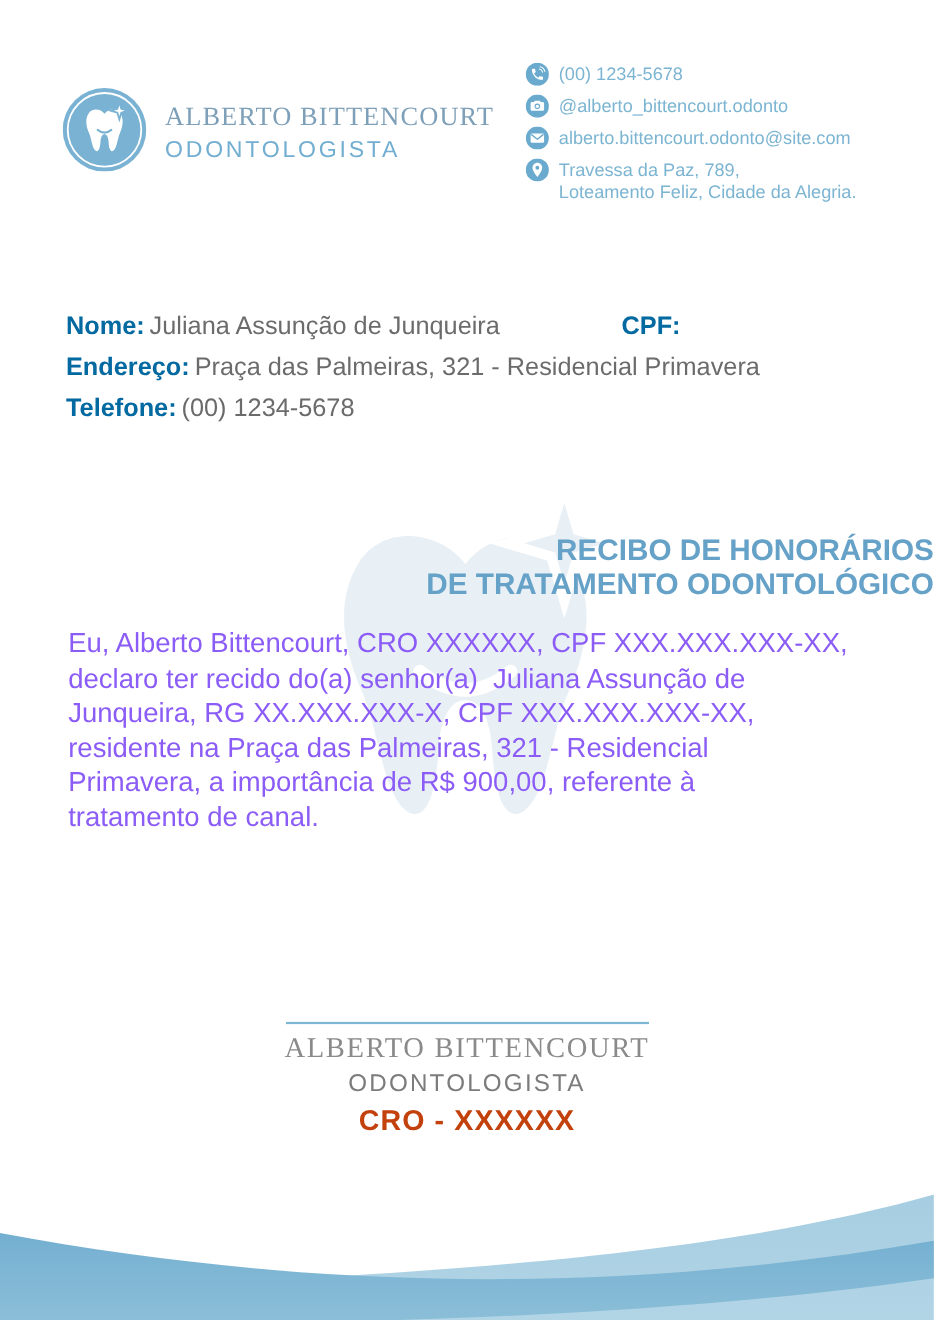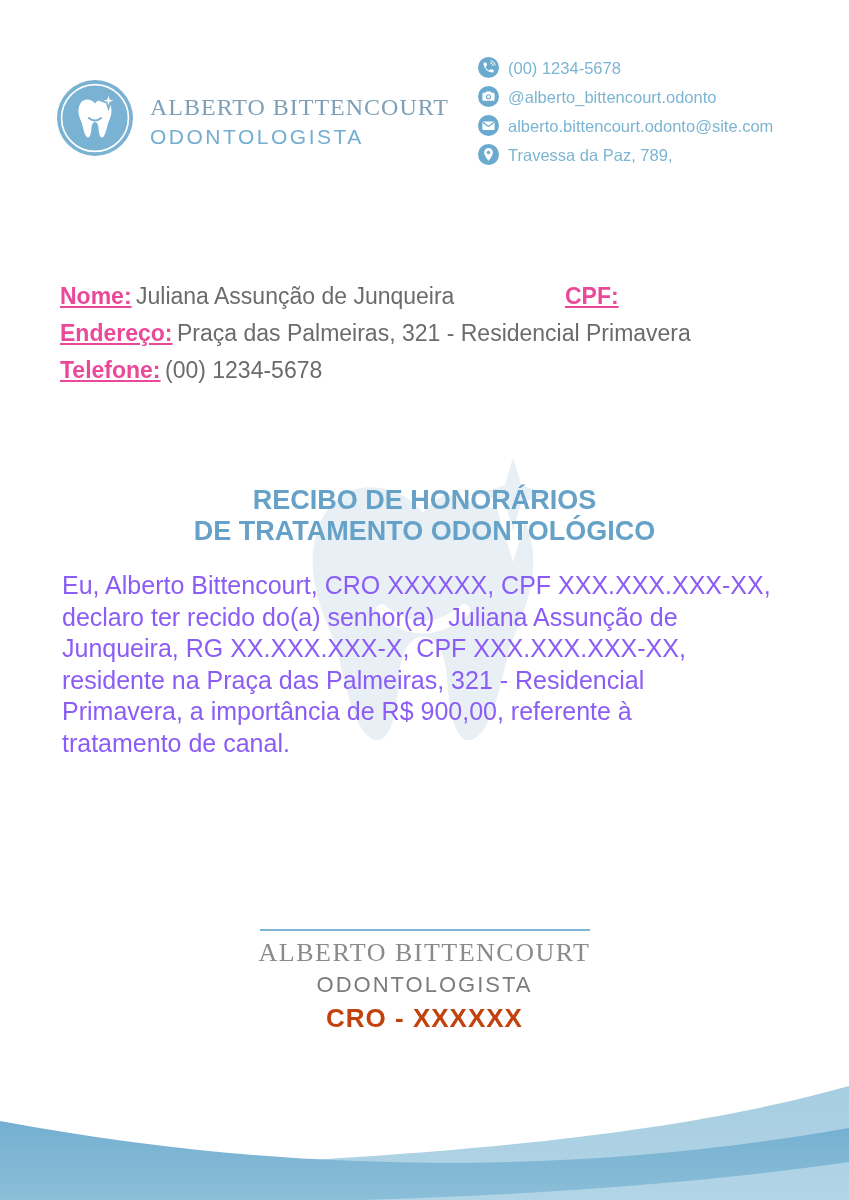--- a/index.html
+++ b/index.html
@@ -25,26 +25,26 @@
   }
   .contact{position:absolute;left:478px;top:57px;}
   .contact-row{display:flex;align-items:flex-start;margin-bottom:8px;}
   .contact-icon{width:21px;height:21px;flex:0 0 21px;margin-right:9px;margin-top:0px;}
   .contact-text{
     font-size:16.5px;color:#7cb5d2;line-height:20px;padding-top:1px;white-space:nowrap;
   }
   
   .patient{position:absolute;left:60px;top:283px;width:740px;}
   .patient-row{position:relative;height:37px;white-space:nowrap;}
-  .p-label{font-weight:700;font-size:23px;color:#ec4899;text-decoration:underline;}
+  .p-label{font-weight:700;font-size:23px;color:#0369a1;}
   .p-value{font-size:23px;color:#6b6b6b;margin-top:32px;}
   .cpf-abs{position:absolute;left:505px;top:0;}
   
   .r-title{
-    position:absolute;left:0;top:485px;width:849px;text-align:center;
+    position:absolute;left:0;top:485px;width:849px;text-align:right;
     font-weight:700;font-size:27px;line-height:31px;color:#66a2c8;
   }
   
   .r-body{position:absolute;left:62px;top:570px;width:740px;}
   .body-line{
     font-size:25px;line-height:31.6px;color:#8b5cf6;white-space:pre-wrap;
   }
   
   .r-date{
     position:absolute;left:0;top:809px;width:849px;text-align:center;
@@ -117,20 +117,21 @@
       <div class="contact-text">alberto.bittencourt.odonto@site.com</div>
     </div>
     <div class="contact-row">
       <svg class="contact-icon" viewBox="0 0 24 24">
         <circle cx="12" cy="12" r="12" fill="#6aaace"></circle>
         <path fill="#ffffff" d="M12,4.6 C9.2,4.6 7,6.9 7,9.6 C7,13.3 12,19.2 12,19.2 C12,19.2 17,13.3 17,9.6 C17,6.9 14.8,4.6 12,4.6 Z"></path>
         <circle cx="12" cy="9.7" r="2" fill="#6aaace"></circle>
       </svg>
       <div class="contact-text">
         <div>Travessa da Paz, 789,</div>
+        <div>Loteamento Feliz, Cidade da Alegria.</div>
       </div>
     </div>
   </div>
 
   <div class="patient">
     <div class="patient-row">
       <span class="p-label">Nome:</span>
       <span class="p-value">Juliana Assunção de Junqueira</span>
       <span class="cpf-abs">
         <span class="p-label">CPF:</span>

